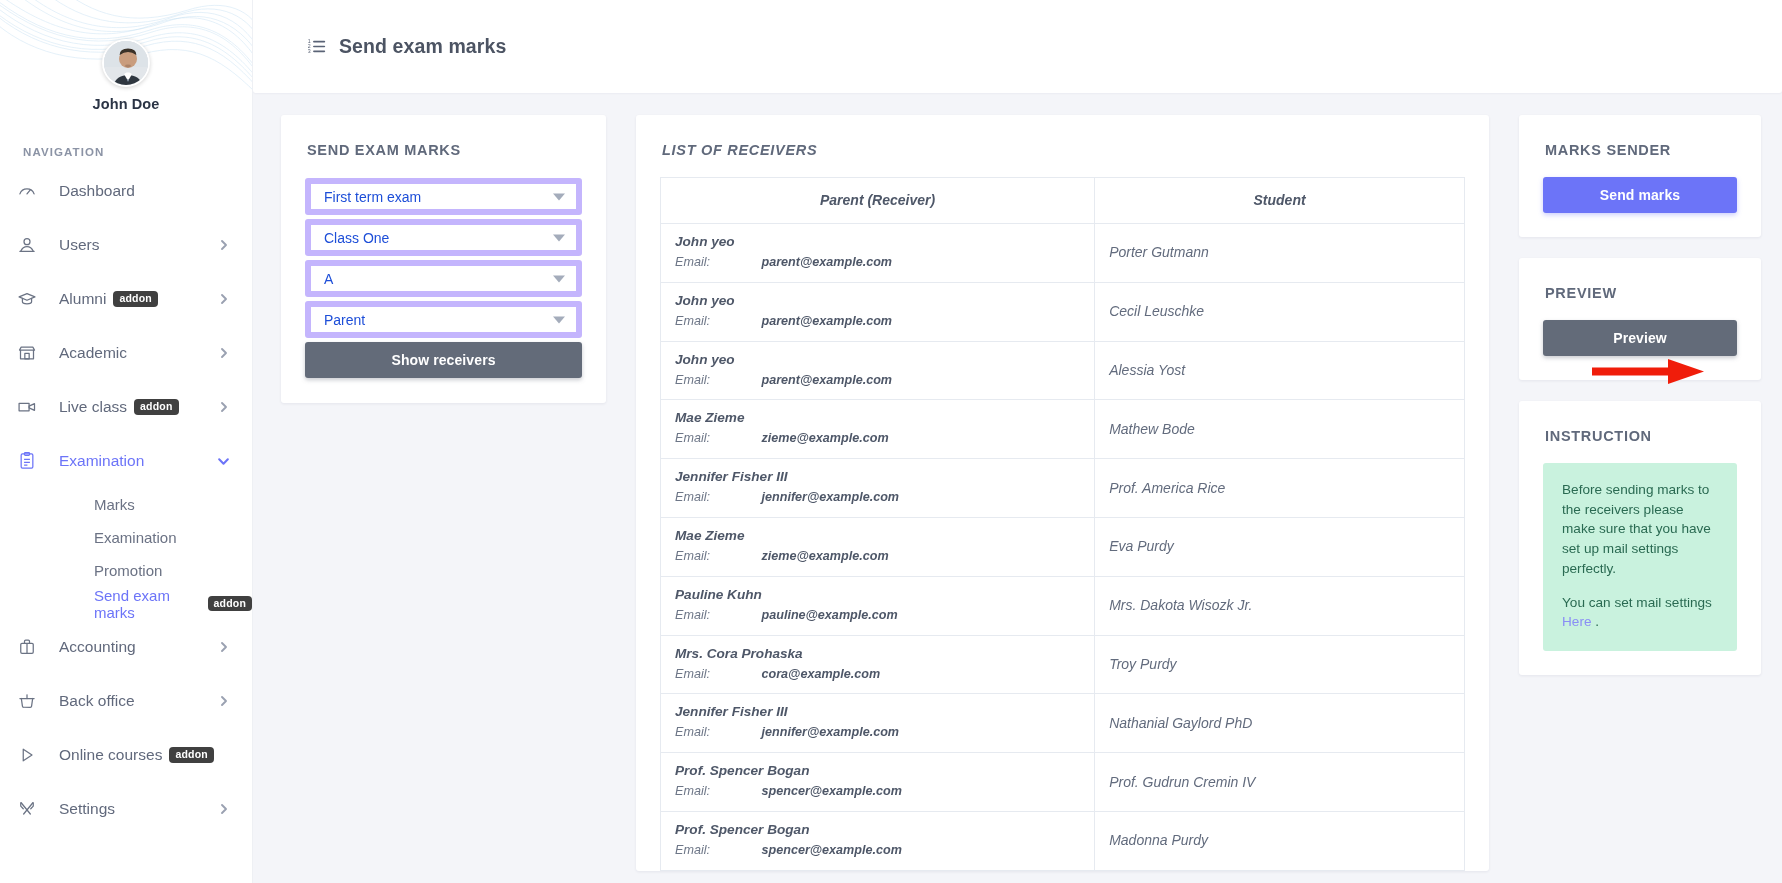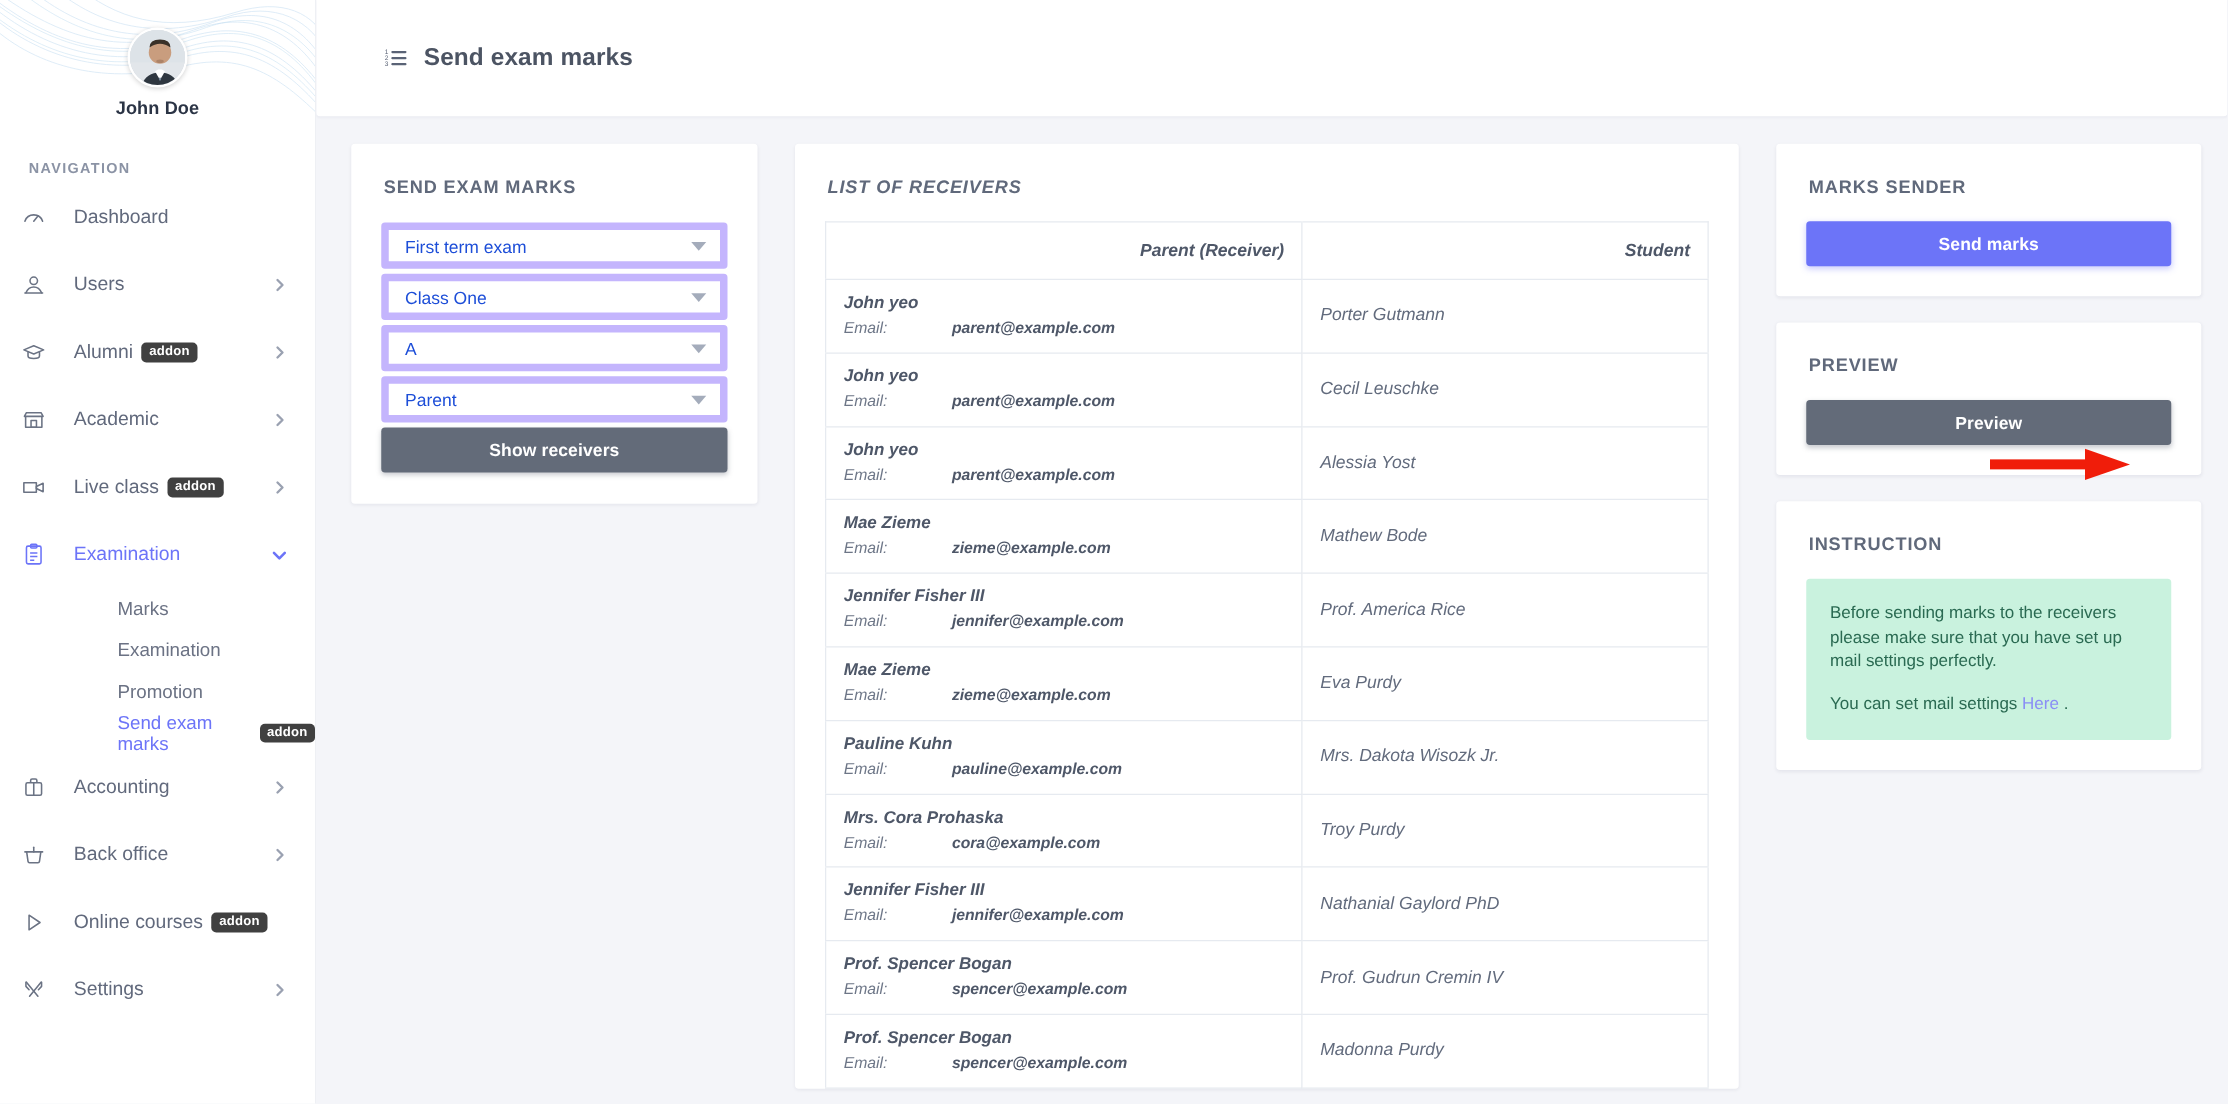--- a/index.html
+++ b/index.html
@@ -18,21 +18,21 @@
     position: relative;
     overflow: hidden;
     border-right: 1px solid #eef0f4;
   }
   .sidebar-wave {
     position: absolute; top: 0; left: 0; width: 253px; height: 100px;
     pointer-events: none;
   }
   .profile {
     position: relative; z-index: 2;
-    padding-top: 22px; text-align: center;
+    padding-top: 39px; text-align: center;
   }
   .avatar {
     width: 48px; height: 48px; border-radius: 50%;
     margin: 0 auto; overflow: hidden;
     border: 2px solid #fff;
     box-shadow: 0 1px 4px rgba(0,0,0,.18);
     background: #cfd6dd;
     position: relative;
   }
   .avatar svg { display:block; }
@@ -101,21 +101,21 @@
     letter-spacing: .1px;
   }
 
   .content {
     display: flex; gap: 0;
     padding: 22px 0 0 0;
     align-items: flex-start;
   }
   .col-left   { width: 353px; padding-left: 28px; flex: 0 0 auto; }
   .col-mid    { flex: 1 1 auto; padding-left: 30px; min-width: 0; font-style: italic; }
-  .col-right  { width: 391px; flex: 0 0 auto; padding-left: 30px; padding-right: 21px; }
+  .col-right  { width: 293px; flex: 0 0 auto; padding-left: 30px; padding-right: 21px; }
 
   .card {
     background: #fff; border-radius: 3px;
     box-shadow: 0 1px 3px rgba(25,32,72,.07);
   }
   .card-title {
     font-size: 14.5px; font-weight: 600; letter-spacing: .7px;
     color: #60697b; text-transform: uppercase;
     padding: 27px 26px 0 26px;
   }
@@ -149,21 +149,21 @@
   .btn-purple { background: #6c74f8; box-shadow: 0 2px 5px rgba(108,116,248,.35); }
 
   
   .table-wrap { padding: 19px 24px 0 24px; }
   table.receivers {
     width: 100%; border-collapse: collapse;
     border: 1px solid #e6eaf0;
     table-layout: fixed;
   }
   table.receivers th {
-    text-align: right;
+    text-align: center;
     font-size: 14px; font-weight: 700; color: #4e5768;
     padding: 14px 14px 15px 14px;
     border-bottom: 1px solid #e6eaf0;
     border-right: 1px solid #e6eaf0;
   }
   table.receivers th:last-child { border-right: none; }
   table.receivers td {
     padding: 11px 14px 12px 14px;
     border-bottom: 1px solid #e6eaf0;
     border-right: 1px solid #e6eaf0;

